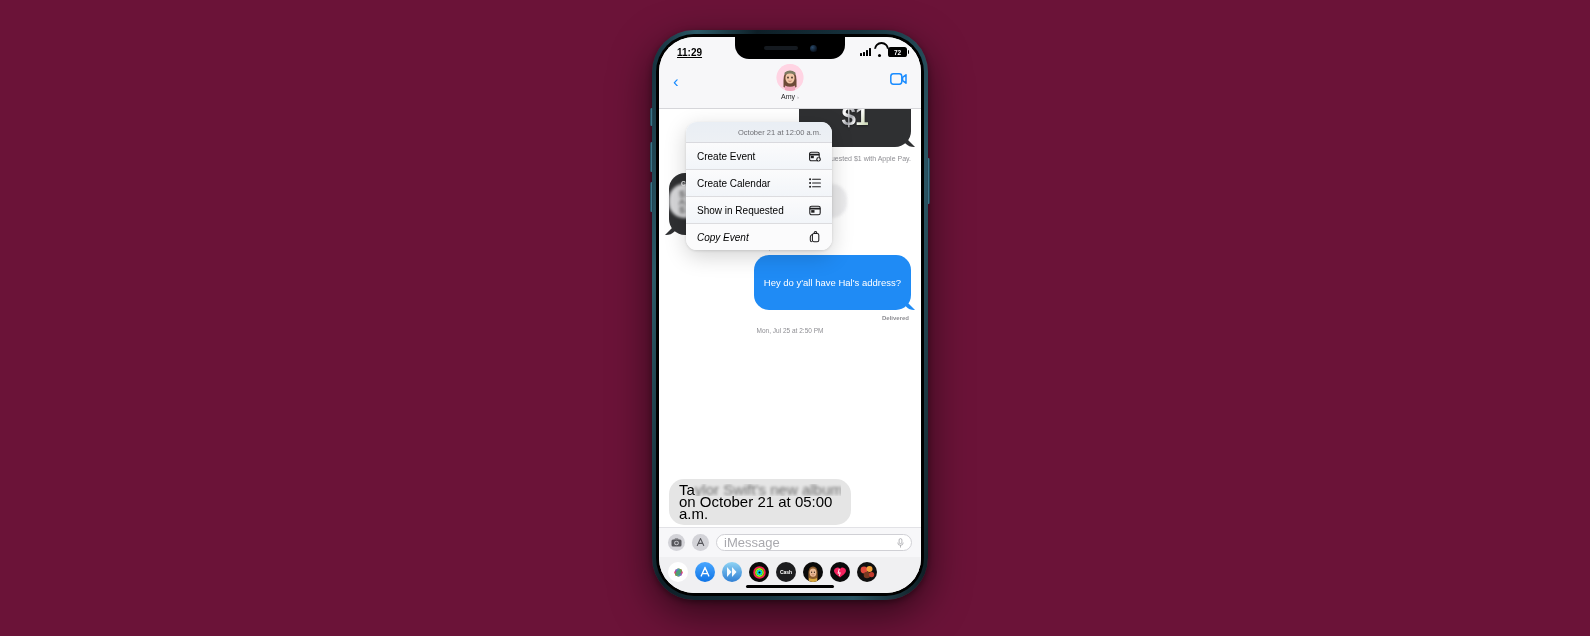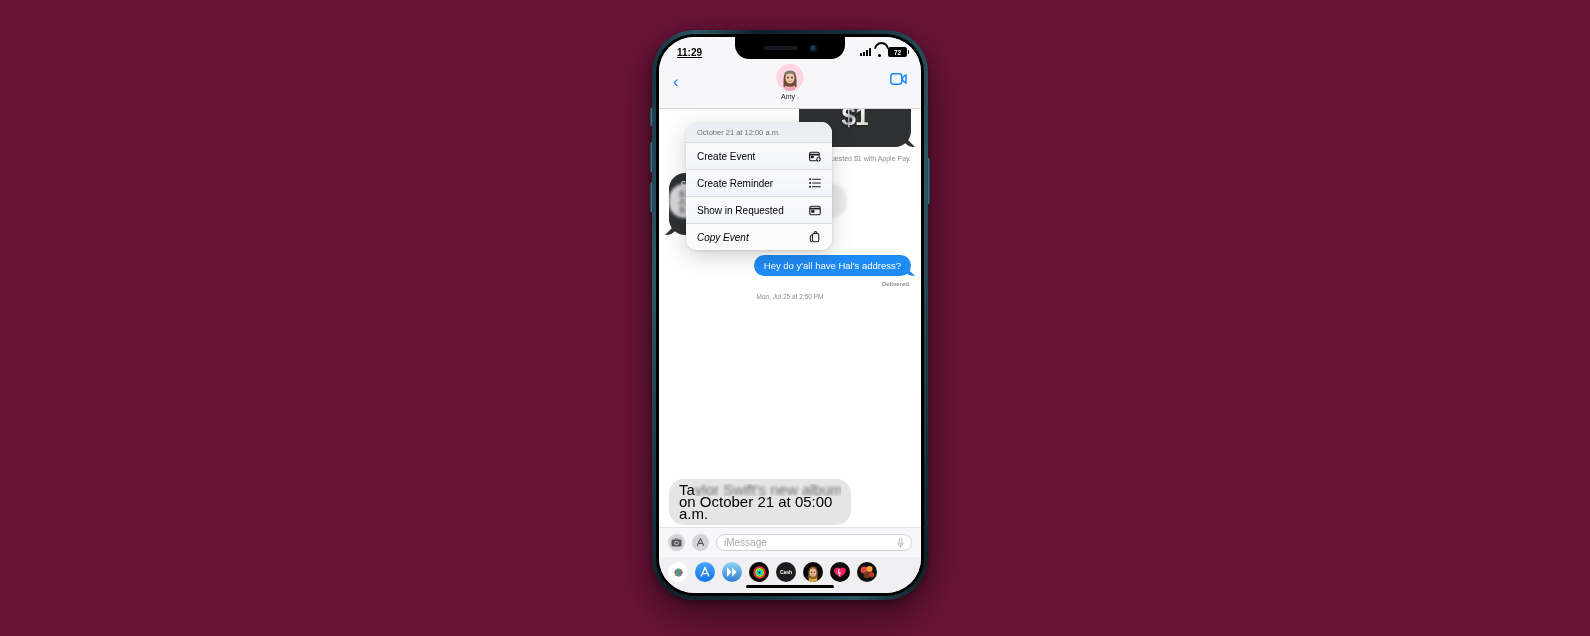--- a/index.html
+++ b/index.html
@@ -190,21 +190,21 @@
     display:flex; align-items:center; gap:1px;
   }
   .cash-status-text { font-size:7px; color:#8e8e93; }
 
   .date-sep {
     text-align:center; font-size:6.5px; color:#8e8e93;
     margin: 6px 0 4px 0; font-weight:400;
   }
   .bubble-blue {
     background:#1f8bf5; color:#fff;
-    border-radius:15px; padding:5px 10px;
+    border-radius:15px; padding:22px 10px;
     font-size:9.5px; position:relative; max-width:190px;margin-left:36px;
   }
   .bubble-blue::after{
     content:""; position:absolute; right:-4px; bottom:0;
     width:12px;height:12px;background:#1f8bf5;
     border-bottom-left-radius:11px;
     clip-path: polygon(0 0,100% 100%,0 100%);
   }
   .delivered {
     text-align:right; font-size:6px; color:#8e8e93;
@@ -231,20 +231,21 @@
   #event-bubble .l1 { white-space:nowrap; overflow:hidden; }
 
   
   #context-menu {
     position:absolute; left:27px; top:13px;
     width:146px; border-radius:11px;
     background: rgba(249,249,250,.97);
     box-shadow: 0 6px 22px rgba(0,0,0,.18), 0 1px 3px rgba(0,0,0,.12);
     overflow:hidden; z-index:25;
     backdrop-filter: blur(14px);
+    text-align: right;
   }
   #menu-header {
     padding:6px 11px 5px 11px;
     font-size:7.5px; color:#6f6f74;
     background:linear-gradient(180deg,#e9eef4,#edf0f4);
     border-bottom:.5px solid #d9d9de;
   }
   .menu-item {
     display:flex; align-items:center; justify-content:space-between;
     padding:7px 11px; font-size:10px; color:#000;
@@ -267,21 +268,21 @@
     width:17px;height:17px;border-radius:50%;
     background:#d3d3d8; display:flex;align-items:center;justify-content:center;
     cursor:pointer; flex:0 0 17px;
   }
   #imessage-field {
     flex:1 1 auto; height:17px; border-radius:9px;
     border:.7px solid #d0d0d5; background:#fff;
     display:flex; align-items:center; justify-content:space-between;
     padding: 0 7px;
   }
-  #imessage-placeholder { font-size:10px; color:#a9a9ae; }
+  #imessage-placeholder { font-size:13px; color:#a9a9ae; }
 
   
   #app-drawer {
     flex:0 0 36px;
     background:#f0f0f2;
     display:flex; align-items:center; gap:7px;
     padding: 0 9px 6px 9px;
     overflow:hidden;
   }
   .app-icon {
@@ -420,21 +421,21 @@
                 <rect x="0.6" y="1.2" width="9.6" height="8.6" rx="1.6" fill="none" stroke="#1d1d1f" stroke-width="1.1"></rect>
                 <path d="M0.6 3.6 H10.2" stroke="#1d1d1f" stroke-width="1.6"></path>
                 <rect x="1.8" y="4.8" width="3" height="2.4" fill="#1d1d1f"></rect>
                 <circle cx="9.6" cy="8.2" r="2.3" fill="#1d1d1f"></circle>
                 <path d="M9.6 7 V9.4 M8.4 8.2 H10.8" stroke="#fff" stroke-width=".9" stroke-linecap="round"></path>
               </svg>
             </span>
           </div>
 
           <div class="menu-item">
-            <span>Create Reminder</span>
+            <span>Create Calendar</span>
             <span class="mi-icon">
               <svg width="12" height="10" viewBox="0 0 12 10">
                 <circle cx="1.1" cy="1.3" r="1.05" fill="#1d1d1f"></circle>
                 <circle cx="1.1" cy="5" r="1.05" fill="#1d1d1f"></circle>
                 <circle cx="1.1" cy="8.7" r="1.05" fill="#1d1d1f"></circle>
                 <path d="M3.6 1.3 H11.4 M3.6 5 H11.4 M3.6 8.7 H11.4" stroke="#1d1d1f" stroke-width="1.1" stroke-linecap="round"></path>
               </svg>
             </span>
           </div>
 

